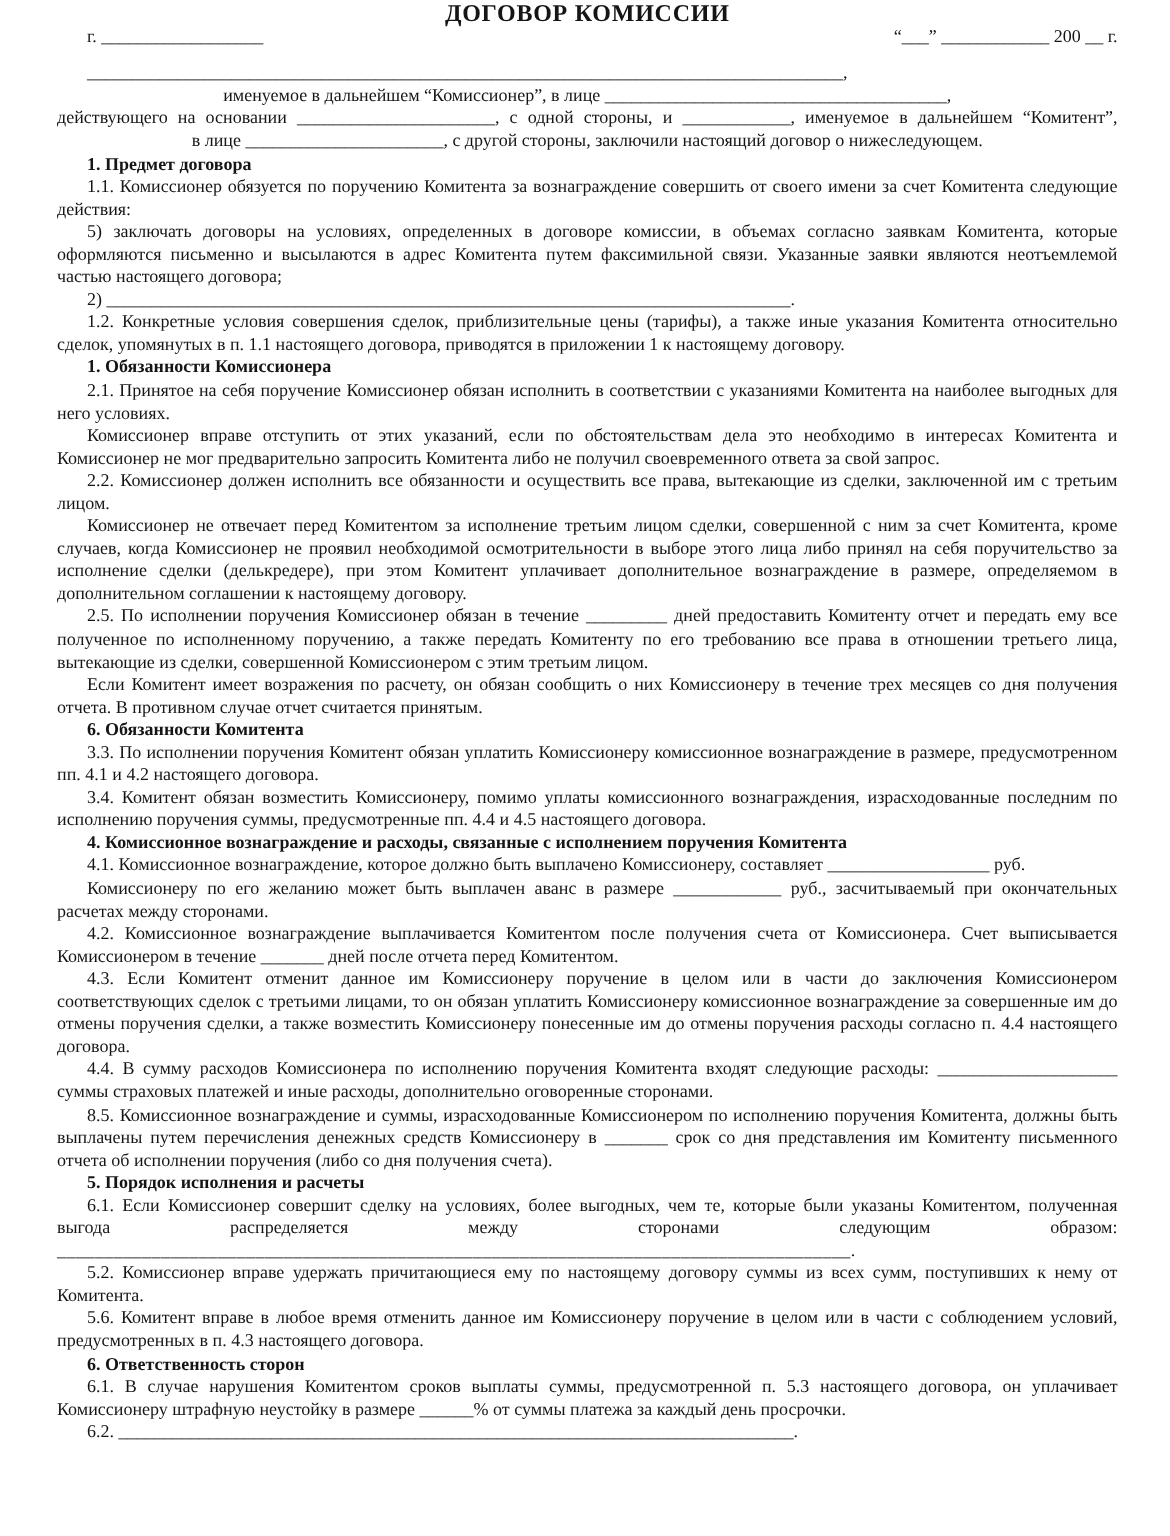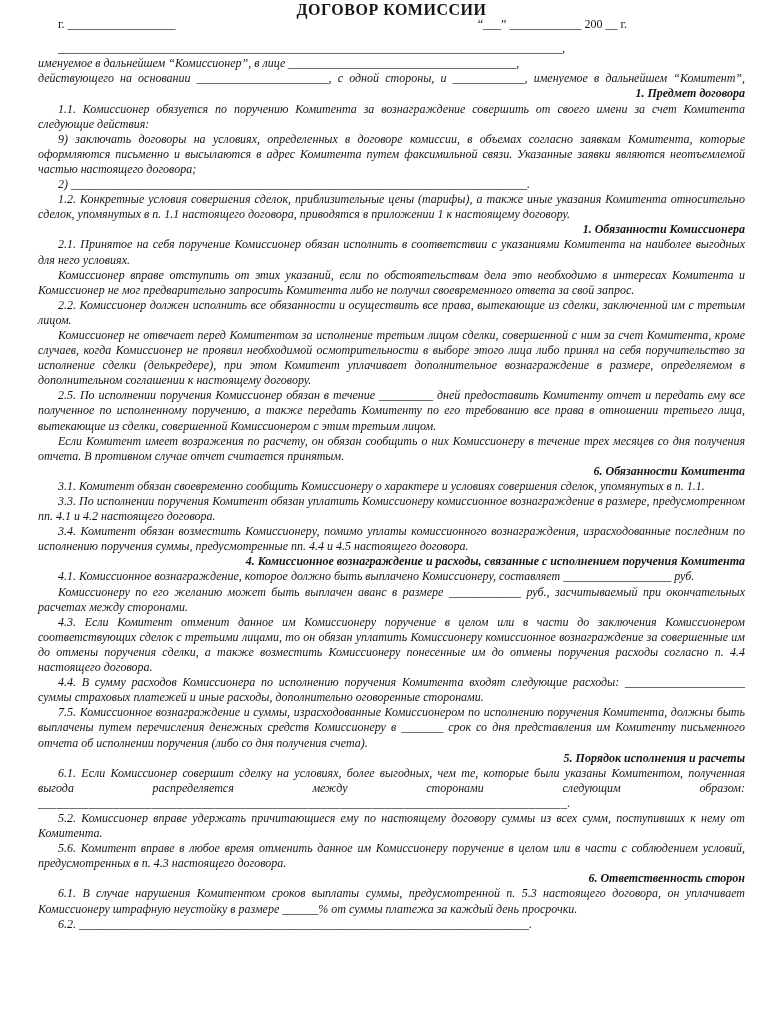--- a/index.html
+++ b/index.html
@@ -22,72 +22,73 @@
     font-size: 16px;
     letter-spacing: 0.5px;
     white-space: nowrap;
   }
   .header-row {
     display: flex;
     align-items: flex-end;
     white-space: nowrap;
   }
   .city-line { margin-left: 20px; }
-  .date-line { margin-left: auto; margin-right: 118px; }
+  .date-line { margin-left: auto; }
   .preamble { margin-top: 9px; }
-  .ln { min-height: 15.1px; font-style: italic; }
+  .ln { min-height: 15.1px; }
   
   .s-para      { text-align: justify; text-indent: 20px; }
-  .s-heading   { font-weight: bold; text-indent: 20px; text-align: right; }
+  .s-heading   { font-weight: bold; text-indent: 20px; }
   .s-spread    { text-align: justify; text-align-last: justify; text-indent: 20px; }
-  .s-line       { text-indent: 0; }
+  .s-line       { text-indent: 0; text-align: center; }
   .s-lineindent { text-indent: 20px; }
   .s-linefull   { text-indent: 0; text-align: justify; text-align-last: justify; }
   .s-blankflush { text-indent: 0; letter-spacing: 0.3px; }
 </style>
 </head>
 <body>
 
 <div class="page">
   <div class="title">ДОГОВОР КОМИССИИ</div>
 
   <div class="header-row">
     <span class="city-line">г. __________________</span>
     <span class="date-line">“___” ____________ 200 __ г.</span>
   </div>
 
   <div class="preamble">
       <div class="ln s-lineindent">____________________________________________________________________________________,</div>
       <div class="ln s-line">именуемое в дальнейшем “Комиссионер”, в лице ______________________________________,</div>
       <div class="ln s-linefull">действующего на основании ______________________, с одной стороны, и ____________, именуемое в дальнейшем “Комитент”,</div>
+      <div class="ln s-line">в лице ______________________, с другой стороны, заключили настоящий договор о нижеследующем.</div>
     </div>
 
   <div class="body-text">
       <div class="ln s-heading">1. Предмет договора</div>
       <div class="ln s-para">1.1. Комиссионер обязуется по поручению Комитента за вознаграждение совершить от своего имени за счет Комитента следующие действия:</div>
-      <div class="ln s-para">9) заключать договоры на условиях, определенных в договоре комиссии, в объемах согласно заявкам Комитента, которые оформляются письменно и высылаются в адрес Комитента путем факсимильной связи. Указанные заявки являются неотъемлемой частью настоящего договора;</div>
+      <div class="ln s-para">5) заключать договоры на условиях, определенных в договоре комиссии, в объемах согласно заявкам Комитента, которые оформляются письменно и высылаются в адрес Комитента путем факсимильной связи. Указанные заявки являются неотъемлемой частью настоящего договора;</div>
       <div class="ln s-lineindent">2) ____________________________________________________________________________.</div>
       <div class="ln s-para">1.2. Конкретные условия совершения сделок, приблизительные цены (тарифы), а также иные указания Комитента относительно сделок, упомянутых в п. 1.1 настоящего договора, приводятся в приложении 1 к настоящему договору.</div>
       <div class="ln s-heading">1. Обязанности Комиссионера</div>
       <div class="ln s-para">2.1. Принятое на себя поручение Комиссионер обязан исполнить в соответствии с указаниями Комитента на наиболее выгодных для него условиях.</div>
       <div class="ln s-para">Комиссионер вправе отступить от этих указаний, если по обстоятельствам дела это необходимо в интересах Комитента и Комиссионер не мог предварительно запросить Комитента либо не получил своевременного ответа за свой запрос.</div>
       <div class="ln s-para">2.2. Комиссионер должен исполнить все обязанности и осуществить все права, вытекающие из сделки, заключенной им с третьим лицом.</div>
       <div class="ln s-para">Комиссионер не отвечает перед Комитентом за исполнение третьим лицом сделки, совершенной с ним за счет Комитента, кроме случаев, когда Комиссионер не проявил необходимой осмотрительности в выборе этого лица либо принял на себя поручительство за исполнение сделки (делькредере), при этом Комитент уплачивает дополнительное вознаграждение в размере, определяемом в дополнительном соглашении к настоящему договору.</div>
       <div class="ln s-para">2.5. По исполнении поручения Комиссионер обязан в течение _________ дней предоставить Комитенту отчет и передать ему все полученное по исполненному поручению, а также передать Комитенту по его требованию все права в отношении третьего лица, вытекающие из сделки, совершенной Комиссионером с этим третьим лицом.</div>
       <div class="ln s-para">Если Комитент имеет возражения по расчету, он обязан сообщить о них Комиссионеру в течение трех месяцев со дня получения отчета. В противном случае отчет считается принятым.</div>
       <div class="ln s-heading">6. Обязанности Комитента</div>
-      <div class="ln s-para">3.1. Комитент обязан своевременно сообщить Комиссионеру о характере и условиях совершения сделок, упомянутых в п. 1.1.</div>
       <div class="ln s-para">3.3. По исполнении поручения Комитент обязан уплатить Комиссионеру комиссионное вознаграждение в размере, предусмотренном пп. 4.1 и 4.2 настоящего договора.</div>
       <div class="ln s-para">3.4. Комитент обязан возместить Комиссионеру, помимо уплаты комиссионного вознаграждения, израсходованные последним по исполнению поручения суммы, предусмотренные пп. 4.4 и 4.5 настоящего договора.</div>
       <div class="ln s-heading">4. Комиссионное  вознаграждение  и  расходы, связанные с исполнением поручения Комитента</div>
       <div class="ln s-para">4.1. Комиссионное вознаграждение, которое должно быть выплачено Комиссионеру, составляет __________________ руб.</div>
       <div class="ln s-para">Комиссионеру по его желанию может быть выплачен аванс в размере ____________ руб., засчитываемый при окончательных расчетах между сторонами.</div>
+      <div class="ln s-para">4.2. Комиссионное вознаграждение выплачивается Комитентом после получения счета от Комиссионера. Счет выписывается Комиссионером в течение _______ дней после отчета перед Комитентом.</div>
       <div class="ln s-para">4.3. Если Комитент отменит данное им Комиссионеру поручение в целом или в части до заключения Комиссионером соответствующих сделок с третьими лицами, то он обязан уплатить Комиссионеру комиссионное вознаграждение за совершенные им до отмены поручения сделки, а также возместить Комиссионеру понесенные им до отмены поручения расходы согласно п. 4.4 настоящего договора.</div>
       <div class="ln s-para">4.4. В сумму расходов Комиссионера по исполнению поручения Комитента входят следующие расходы: ____________________ суммы страховых платежей и иные расходы, дополнительно оговоренные сторонами.</div>
-      <div class="ln s-para">7.5. Комиссионное вознаграждение и суммы, израсходованные Комиссионером по исполнению поручения Комитента, должны быть выплачены путем перечисления денежных средств Комиссионеру в _______ срок со дня представления им Комитенту письменного отчета об исполнении поручения (либо со дня получения счета).</div>
+      <div class="ln s-para">8.5. Комиссионное вознаграждение и суммы, израсходованные Комиссионером по исполнению поручения Комитента, должны быть выплачены путем перечисления денежных средств Комиссионеру в _______ срок со дня представления им Комитенту письменного отчета об исполнении поручения (либо со дня получения счета).</div>
       <div class="ln s-heading">5. Порядок исполнения и расчеты</div>
       <div class="ln s-spread">6.1. Если Комиссионер совершит сделку на условиях, более выгодных, чем те, которые были указаны Комитентом, полученная выгода распределяется между сторонами следующим образом:</div>
       <div class="ln s-blankflush">____________________________________________________________________________________.</div>
       <div class="ln s-para">5.2. Комиссионер вправе удержать причитающиеся ему по настоящему договору суммы из всех сумм, поступивших к нему от Комитента.</div>
       <div class="ln s-para">5.6. Комитент вправе в любое время отменить данное им Комиссионеру поручение в целом или в части с соблюдением условий, предусмотренных в п. 4.3 настоящего договора.</div>
       <div class="ln s-heading">6. Ответственность сторон</div>
       <div class="ln s-para">6.1. В случае нарушения Комитентом сроков выплаты суммы, предусмотренной п. 5.3 настоящего договора, он уплачивает Комиссионеру штрафную неустойку в размере ______% от суммы платежа за каждый день просрочки.</div>
       <div class="ln s-lineindent">6.2. ___________________________________________________________________________.</div>
     </div>
 </div>

